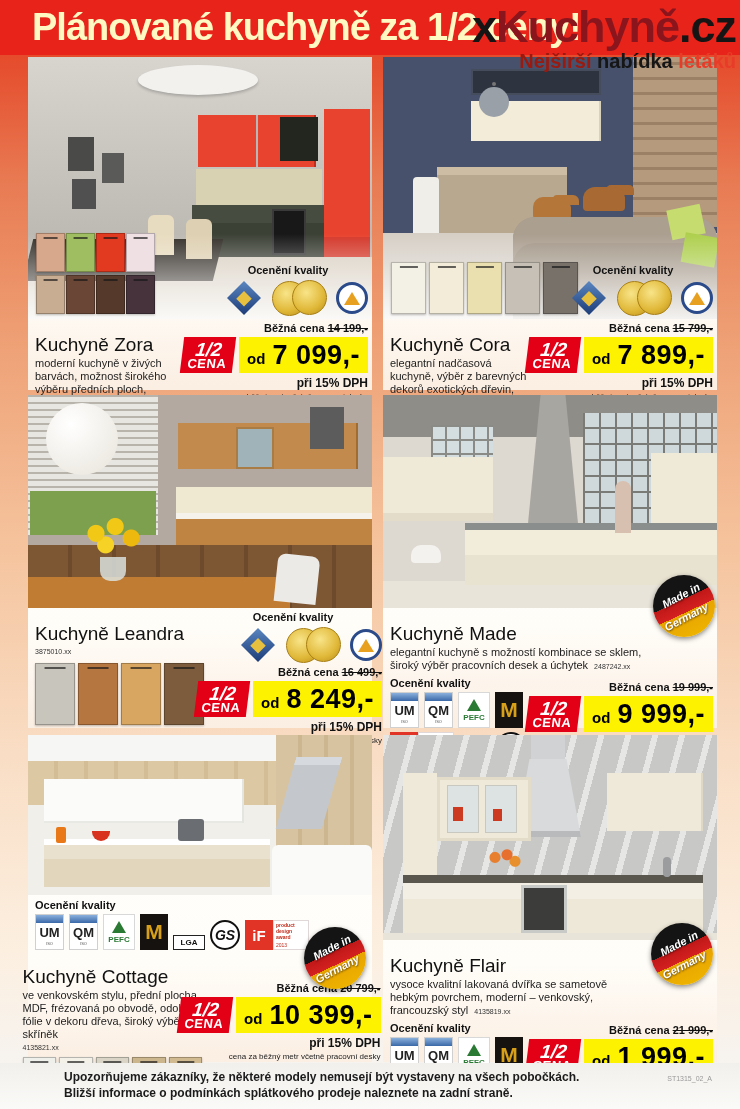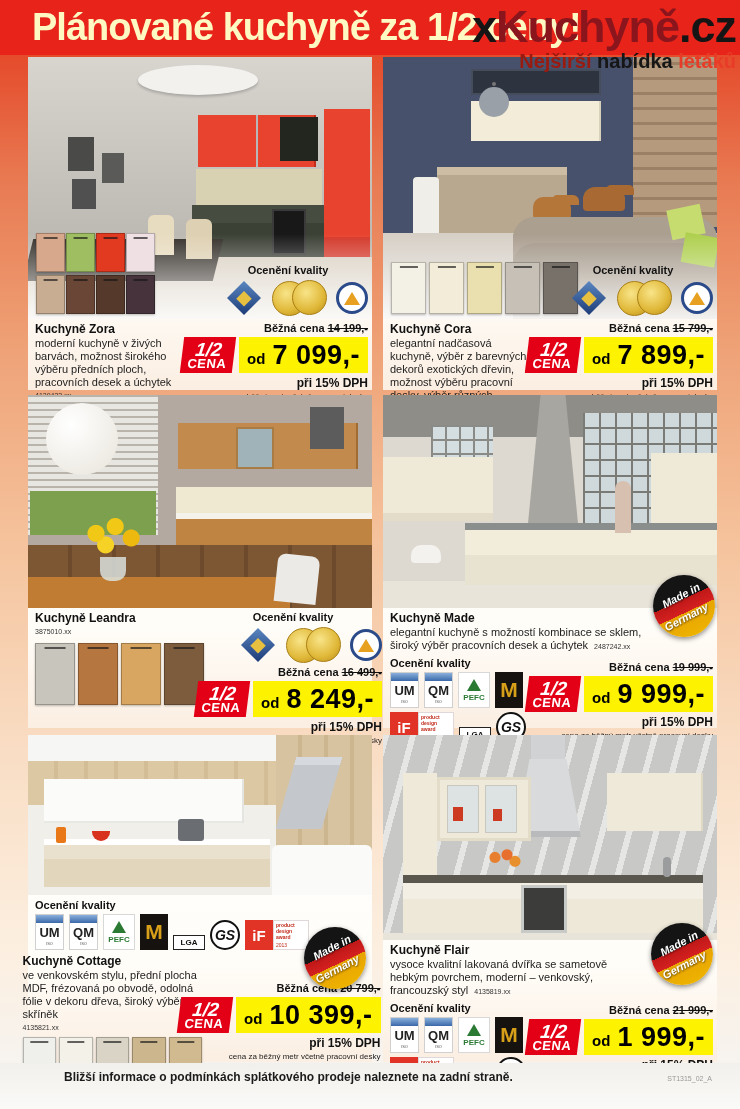--- a/index.html
+++ b/index.html
@@ -20,21 +20,21 @@
   .wm1 .wt{color:#151515;}
   .wm2{font-size:20px;font-weight:bold;margin-top:2px;}
   .wm2 .t1{color:#9a1a10;}
   .wm2 .t2{color:#161616;}
   .wm2 .t3{color:#e83c28;}
   
   .card{position:absolute;background:linear-gradient(180deg,#ffffff 0%,#fffdf8 70%,#fbeee2 100%);}
   .photo{position:relative;width:100%;overflow:hidden;background:#c8c4be;}
   .fade{position:absolute;left:0;bottom:0;width:100%;height:85px;background:linear-gradient(180deg,rgba(255,255,255,0),rgba(255,255,255,.88));}
   .info{display:flex;justify-content:space-between;padding:3px 4px 0 7px;box-sizing:border-box;}
-  .pname{font-size:12px;font-weight:bold;color:#111;margin:0 0 1px 0;}
+  .pname{font-size:19px;font-weight:normal;color:#111;margin:12px 0 1px 0;}
   .pdesc{font-size:11px;line-height:13px;color:#1d1d1d;}
   .pcode{font-size:7px;color:#333;margin-top:3px;}
   .pcode-inline{font-size:7px;color:#333;margin-left:6px;}
   
   .pricecol{width:178px;text-align:right;flex:none;}
   .regular{font-size:11px;font-weight:bold;color:#111;white-space:nowrap;}
   .regular .rp{text-decoration:line-through;}
   .pricerow{display:flex;justify-content:flex-end;align-items:stretch;margin-top:3px;}
   .half{background:var(--red,#e30016);color:#fff;width:52px;flex:none;transform:skewX(-7deg);display:flex;flex-direction:column;align-items:center;justify-content:center;margin-right:5px;}
   .half .h1{font-size:19px;font-weight:bold;font-style:italic;line-height:17px;}
@@ -521,15 +521,16 @@
             </div>
         </div>
         <div class="vat">při 15% DPH</div>
         <div class="permeter">cena za běžný metr včetně pracovní desky</div>
       </div>
     </div>
   </div>
 </div>
 
 <div class="footer">
+  <div class="fl">Upozorňujeme zákazníky, že některé modely nemusejí být vystaveny na všech pobočkách.</div>
   <div class="fl">Bližší informace o podmínkách splátkového prodeje naleznete na zadní straně.</div>
   <div class="doccode">ST1315_02_A</div>
 </div>
 
 </body></html>

